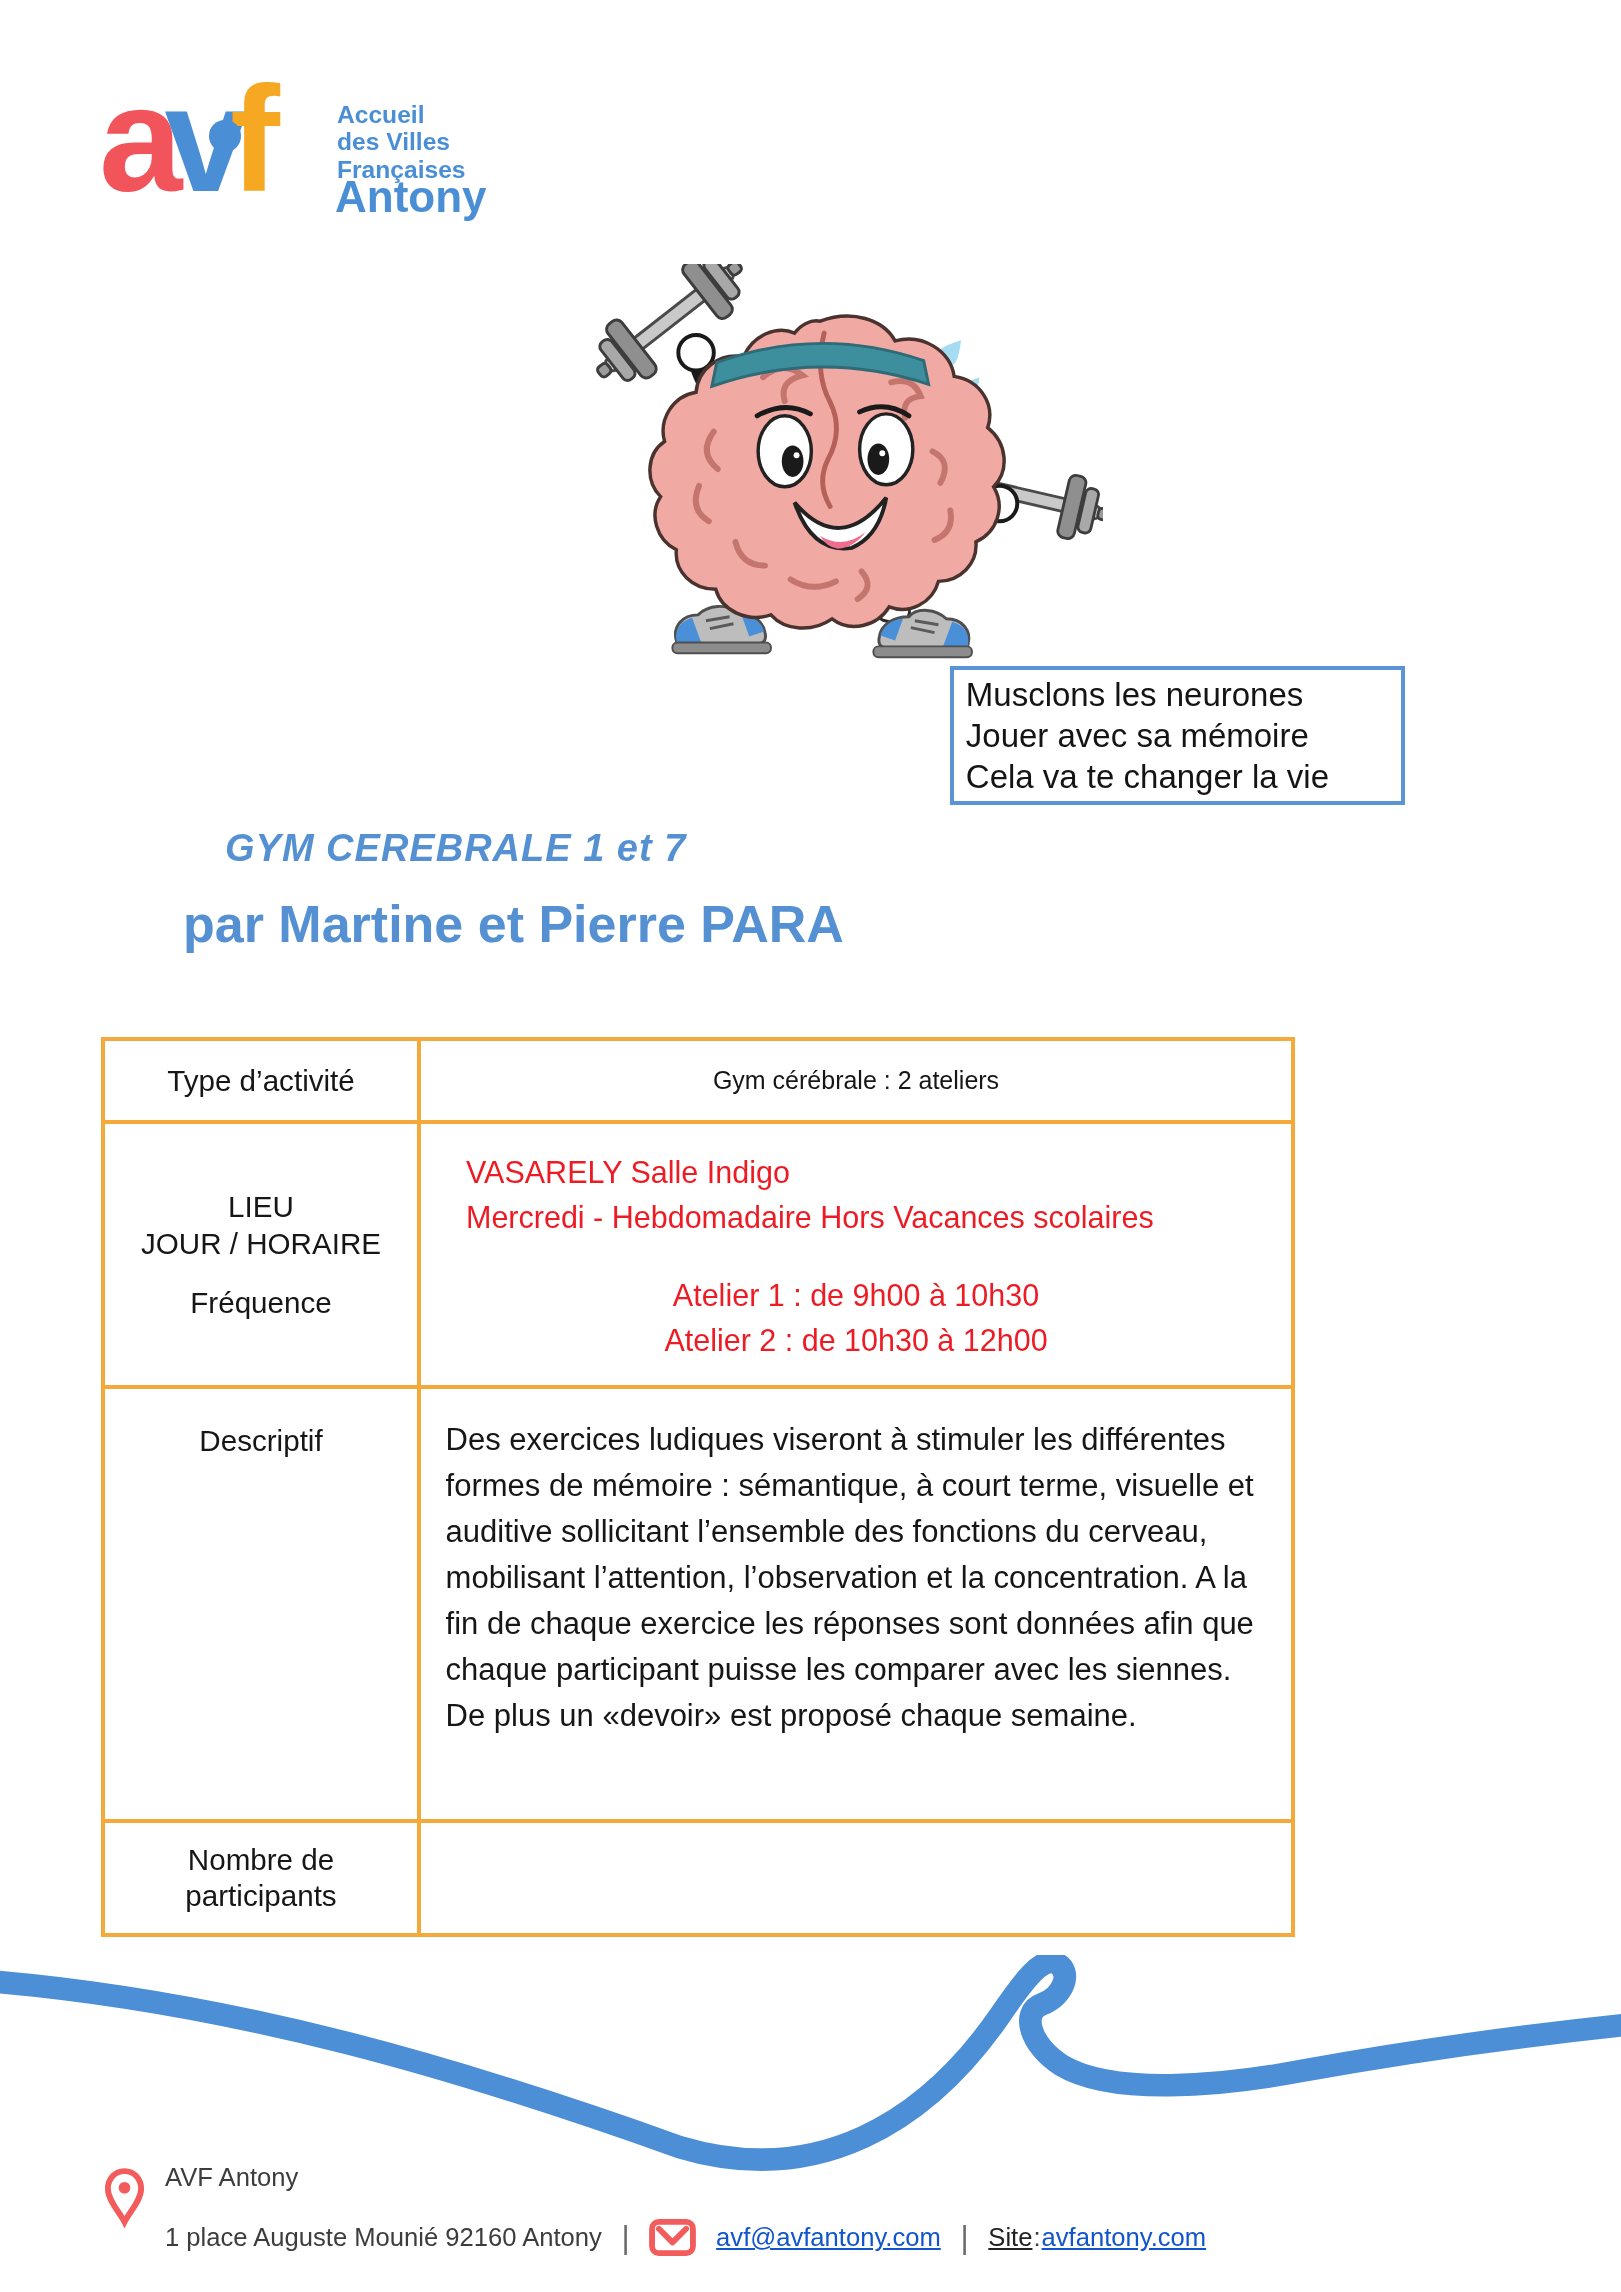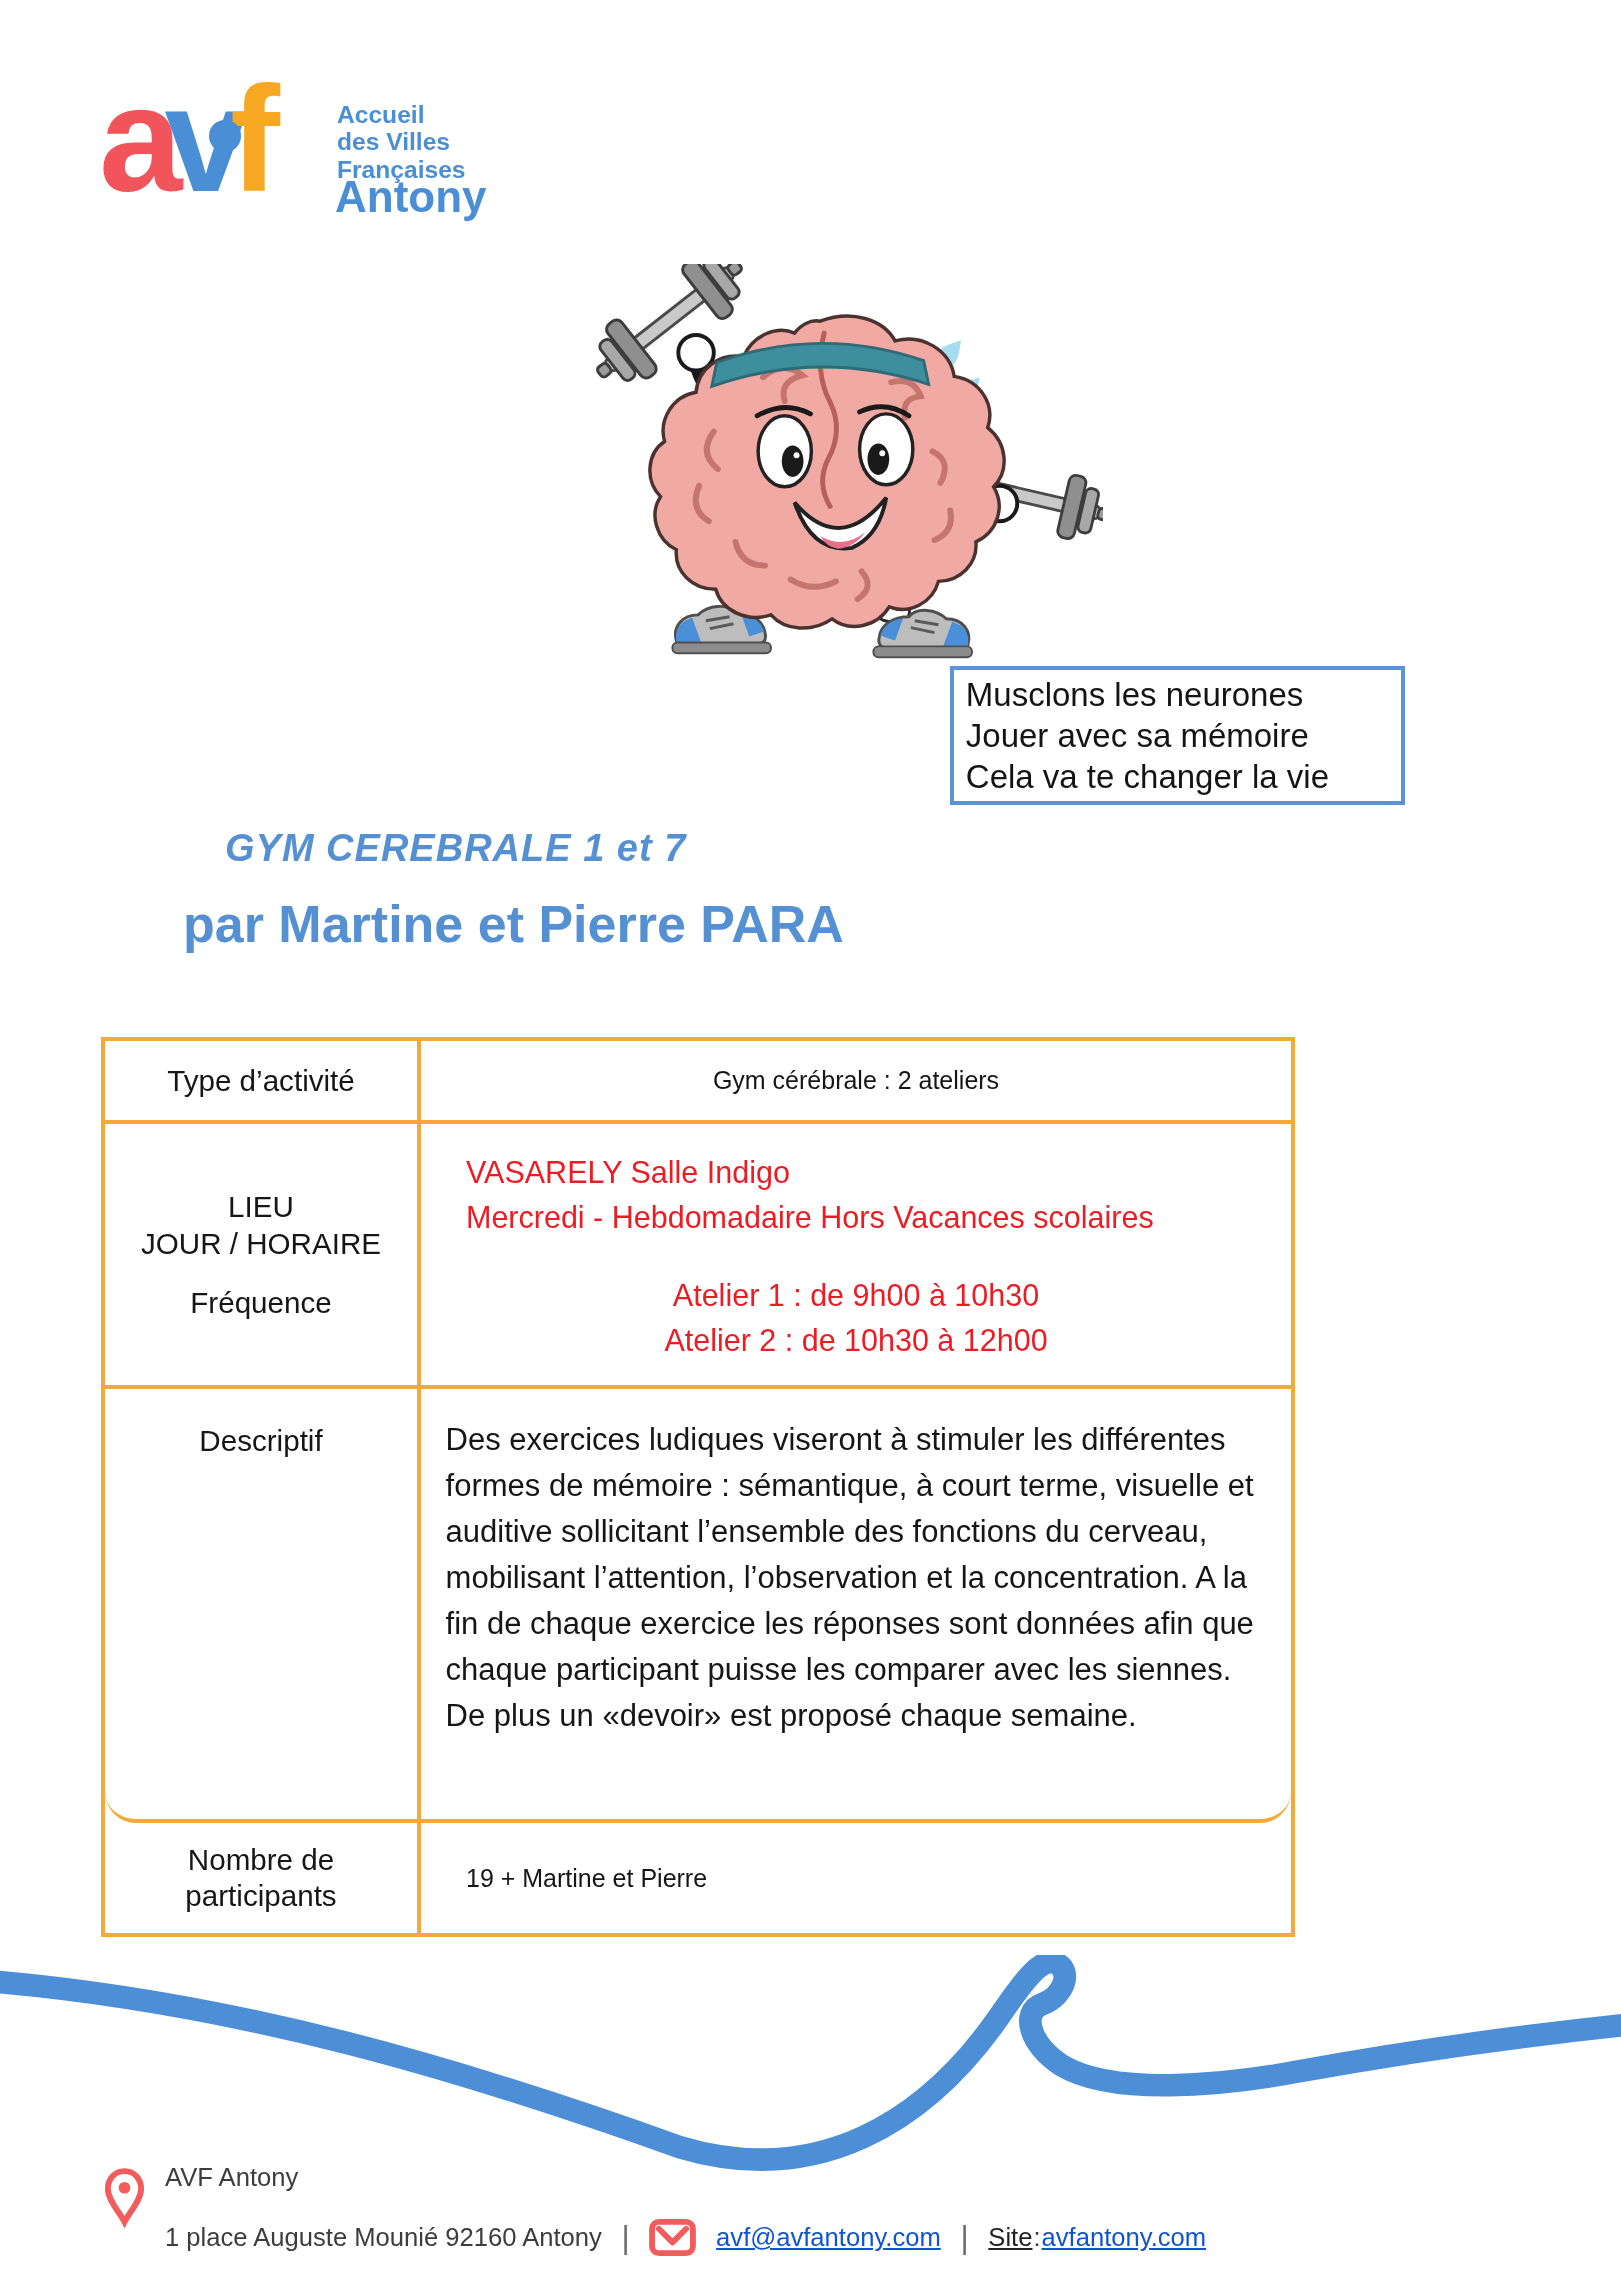--- a/index.html
+++ b/index.html
@@ -37,21 +37,21 @@
            text-align:center;font-size:29.6px;color:#161616;}
   .t-value{flex:1;box-sizing:border-box;font-size:25px;color:#161616;}
   .row-activity{height:79px;}
   .row-activity .t-value{display:flex;align-items:center;justify-content:center;}
   .row-schedule{height:261px;}
   .row-schedule .t-label{line-height:37px;}
   .row-schedule .t-label .gap{height:21.7px;}
   .sched-cell{padding-top:25.6px;color:#ED1C24;font-size:30.5px;line-height:45px;}
   .sched-left{padding-left:45px;}
   .sched-center{text-align:center;margin-top:33px;}
-  .row-desc{height:430px;border-radius:31px;}
+  .row-desc{height:430px;}
   .row-desc .t-label{justify-content:flex-start;padding-top:35px;}
   .row-desc .t-value{padding:27.6px 25.6px 0 24.6px;font-size:31px;line-height:46px;}
   .row-part{height:110px;}
   .row-part .t-label{line-height:36px;}
   .row-part .t-value{display:flex;align-items:center;padding-left:45px;}
 
   
   .wave-svg{position:absolute;left:0;top:1955px;}
 
   
@@ -195,21 +195,20 @@
     <div class="t-row row-desc">
       <div class="t-label">Descriptif</div>
       <div class="t-value">Des exercices ludiques viseront à stimuler les différentes formes de mémoire : sémantique, à court terme, visuelle et auditive sollicitant l’ensemble des fonctions du cerveau, mobilisant l’attention, l’observation et la concentration. A la fin de chaque exercice les réponses sont données afin que chaque participant puisse les comparer avec les siennes. De plus un «devoir» est proposé chaque semaine.</div>
     </div>
 
     <div class="t-row row-part">
       <div class="t-label">
         <div>Nombre de</div>
         <div>participants</div>
       </div>
-      <div class="t-value">19  + Martine et Pierre</div>
     </div>
 
   </div>
 
   <svg class="wave-svg" width="1621" height="325" viewBox="0 0 1646 330">
     <path d="M -30 25
              C 240 45 480 120 690 195
              C 830 237 940 170 1015 62
              C 1040 25 1058 2 1072 8
              C 1090 16 1080 42 1058 50

